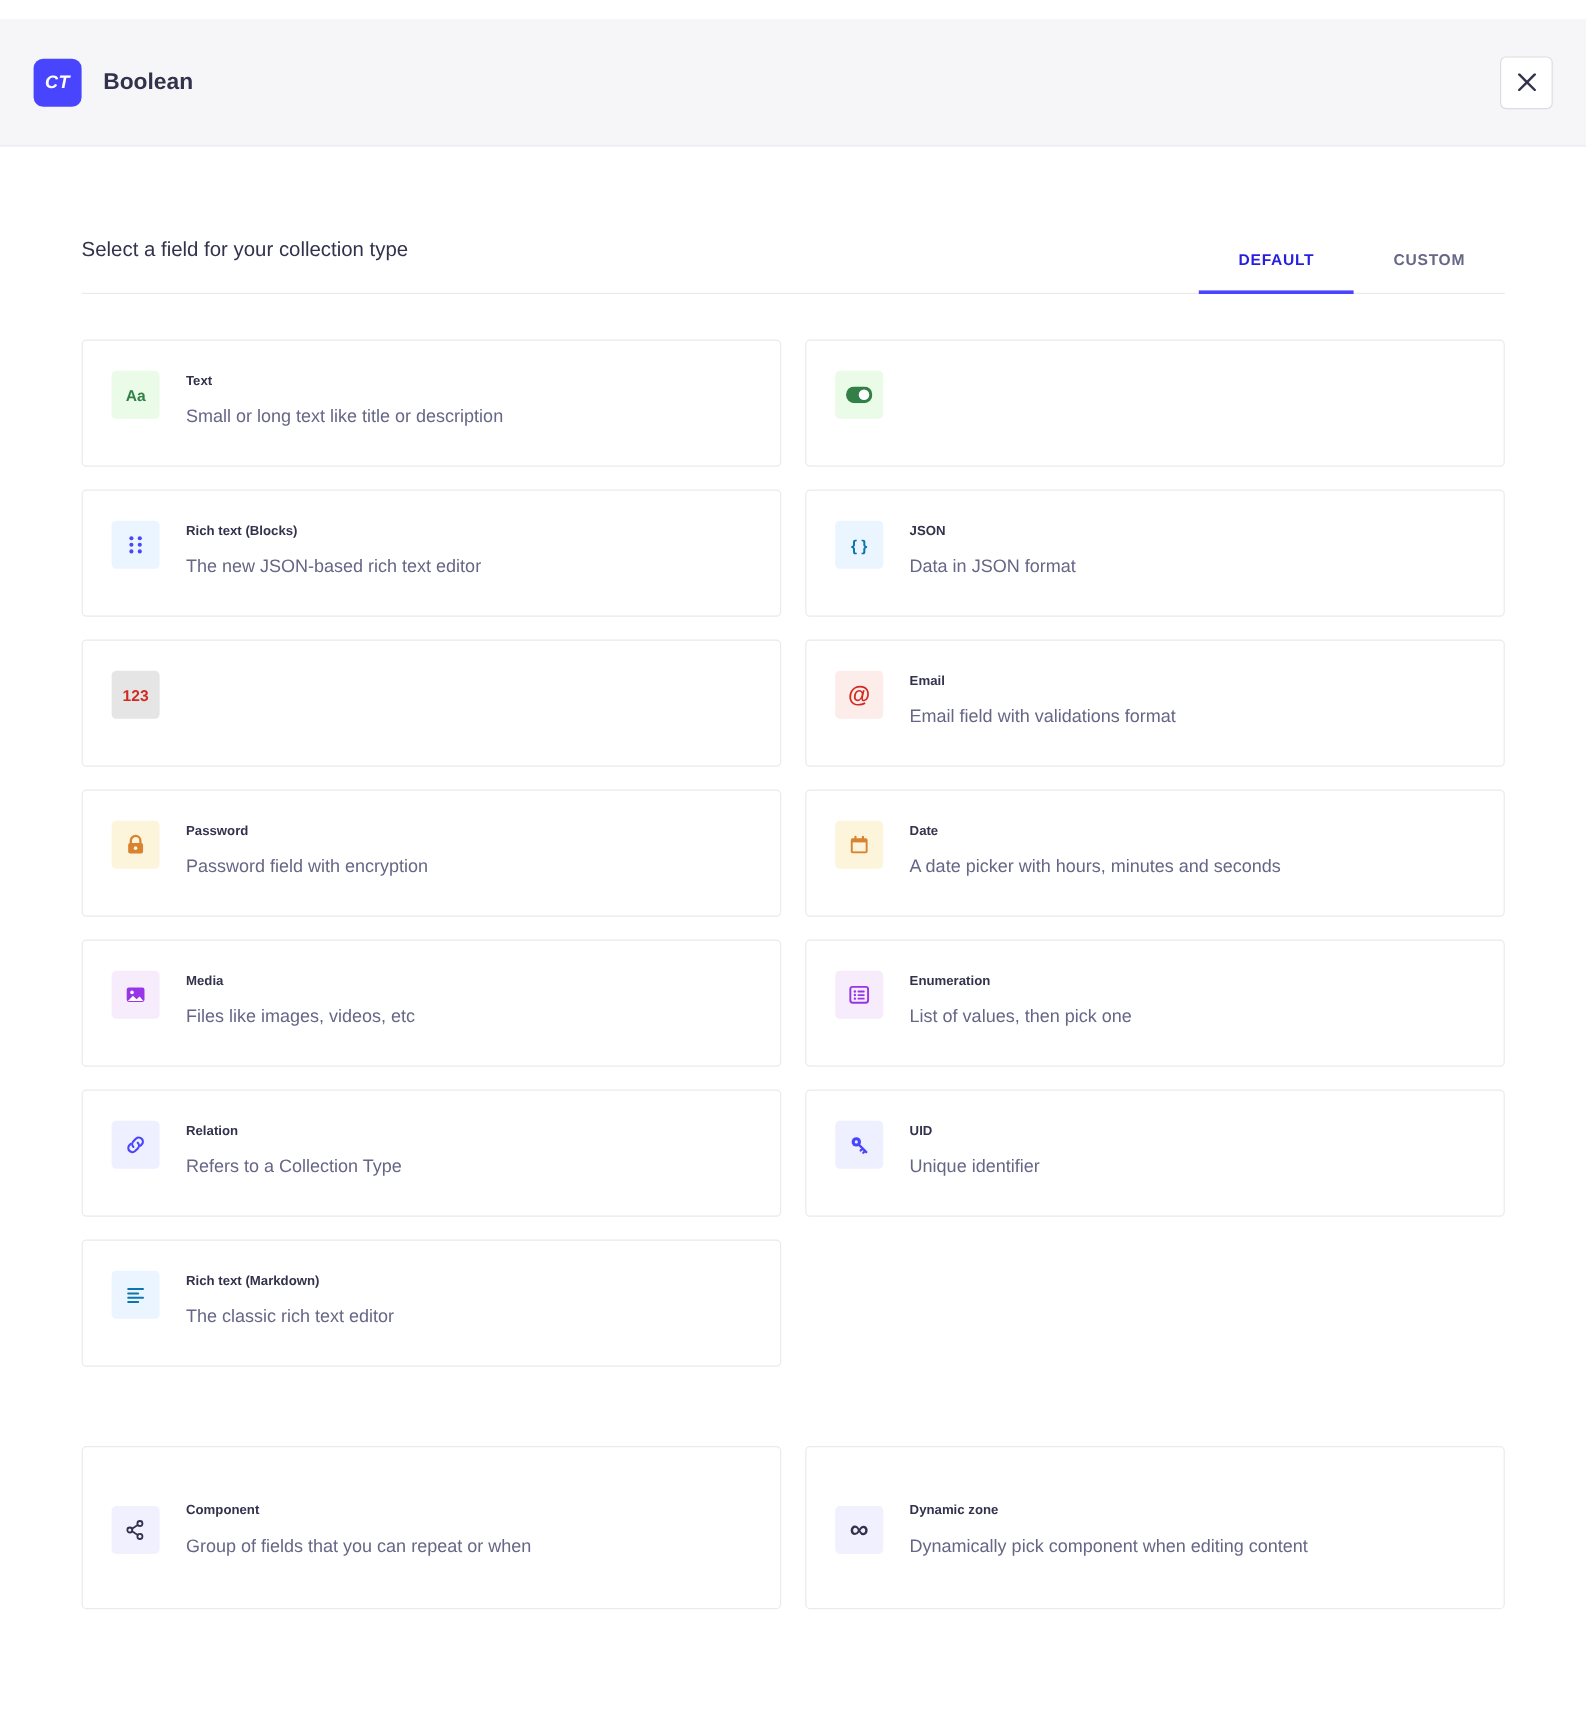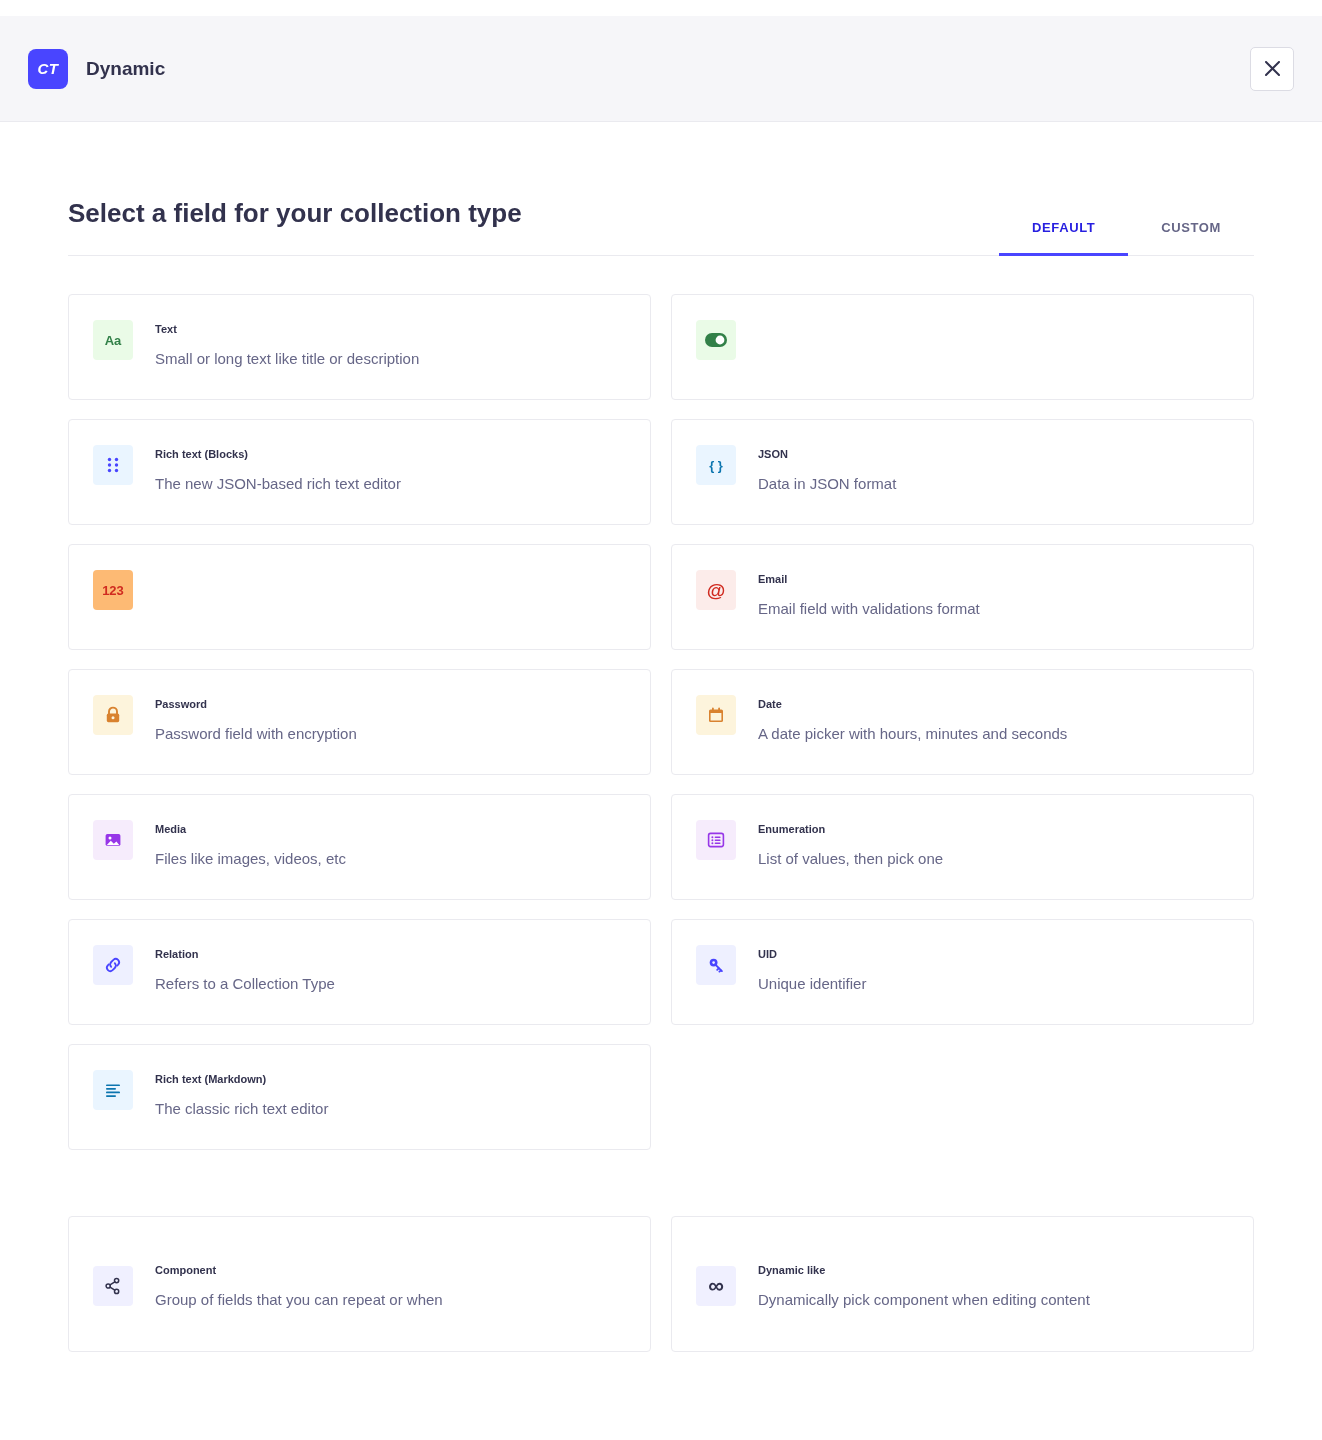--- a/index.html
+++ b/index.html
@@ -52,22 +52,22 @@
     padding: 0 68px;
   }
   .title-row {
     display: flex;
     align-items: flex-end;
     justify-content: space-between;
     padding-top: 76px;
     border-bottom: 1px solid #eaeaef;
   }
   .page-title {
-    font-size: 26px;
-    font-weight: bold;
+    font-size: 17px;
+    font-weight: normal;
     color: #32324d;
     padding-bottom: 26px;
   }
   .tabs {
     display: flex;
     gap: 0;
   }
   .tab {
     font-size: 13px;
     letter-spacing: 0.6px;
@@ -129,21 +129,21 @@
     font-weight: bold;
     line-height: 1;
   }
   .bottom-grid { margin-top: 66px; }
 </style>
 </head>
 <body>
 
 <div class="header">
   <div class="badge">CT</div>
-  <div class="header-title">Dynamic</div>
+  <div class="header-title">Boolean</div>
   <div class="header-spacer"></div>
   <div class="close-btn">
     <span>
       <svg width="15" height="15" viewBox="0 0 15 15" fill="none" xmlns="http://www.w3.org/2000/svg">
         <path d="M1 1L14 14M14 1L1 14" stroke="#32324d" stroke-width="2" stroke-linecap="round"></path>
       </svg>
     </span>
   </div>
 </div>
 
@@ -194,21 +194,21 @@
       <div class="card">
         <div class="icon-box" style="background: rgb(234, 245, 255); color: rgb(12, 117, 175);">
           <span class="icon-label">{ }</span>
         </div>
         <div class="card-text">
           <div class="card-name">JSON</div>
           <div class="card-desc">Data in JSON format</div>
         </div>
       </div>
       <div class="card">
-        <div class="icon-box" style="background: #fdba74; color: rgb(208, 43, 32);">
+        <div class="icon-box" style="background: #e5e5e5; color: rgb(208, 43, 32);">
           <span class="icon-label">123</span>
         </div>
       </div>
       <div class="card">
         <div class="icon-box" style="background: rgb(252, 236, 234); color: rgb(208, 43, 32);">
           <span class="icon-label" style="font-size: 19px;">@</span>
         </div>
         <div class="card-text">
           <div class="card-name">Email</div>
           <div class="card-desc">Email field with validations format</div>
@@ -325,19 +325,19 @@
         <div class="card-text">
           <div class="card-name">Component</div>
           <div class="card-desc">Group of fields that you can repeat or when</div>
         </div>
       </div>
       <div class="card tall">
         <div class="icon-box" style="background: rgb(240, 240, 255); color: rgb(50, 50, 77);">
           <span class="icon-label" style="font-size: 22px;">∞</span>
         </div>
         <div class="card-text">
-          <div class="card-name">Dynamic like</div>
+          <div class="card-name">Dynamic zone</div>
           <div class="card-desc">Dynamically pick component when editing content</div>
         </div>
       </div>
     </div>
 
 </div>
 
 </body></html>

